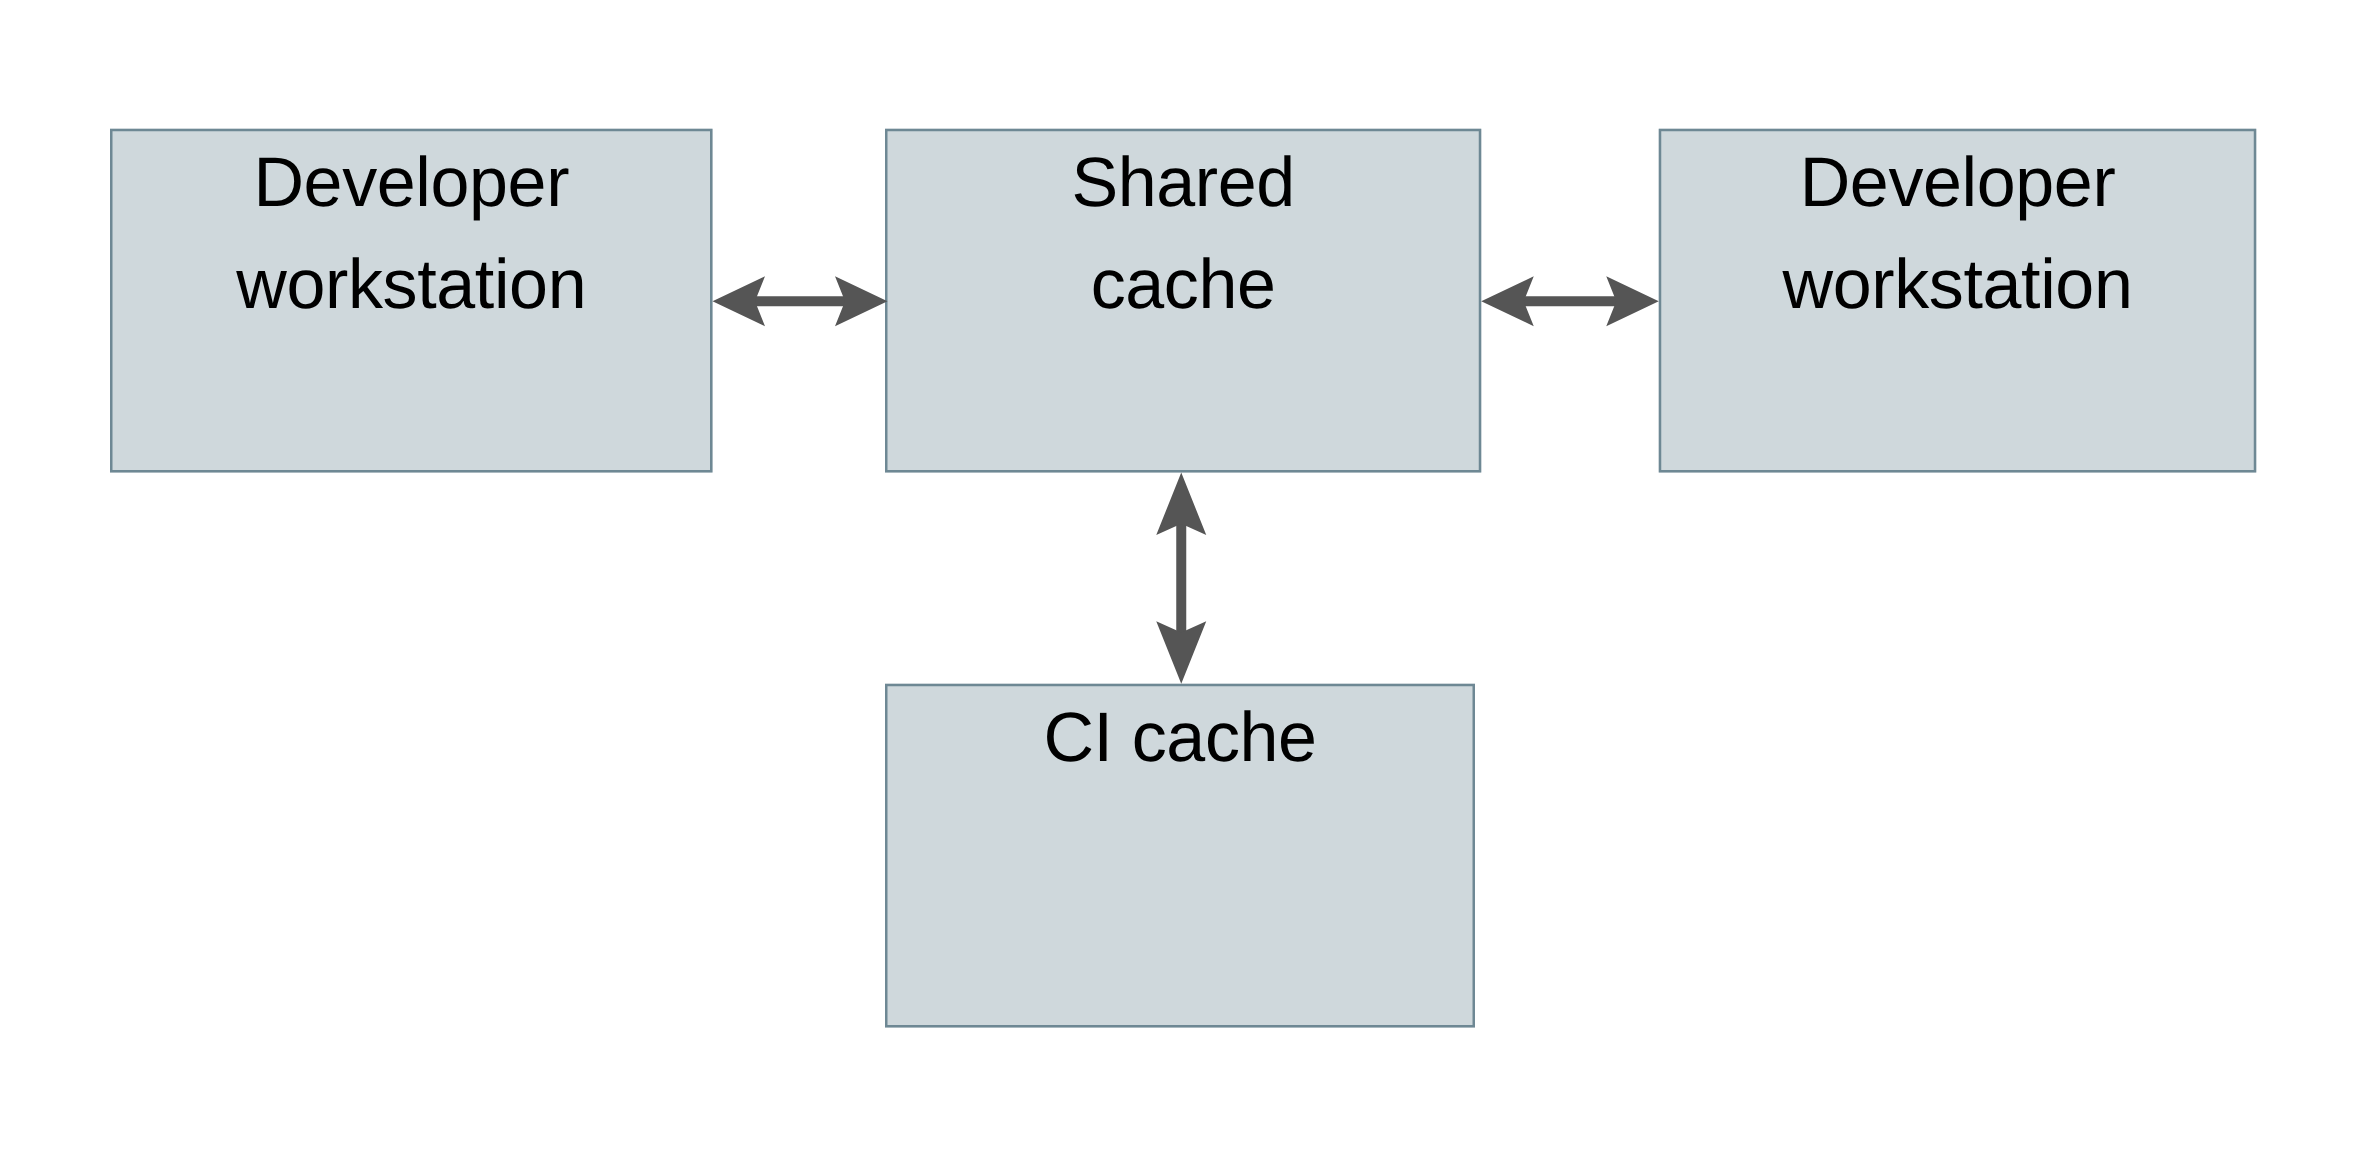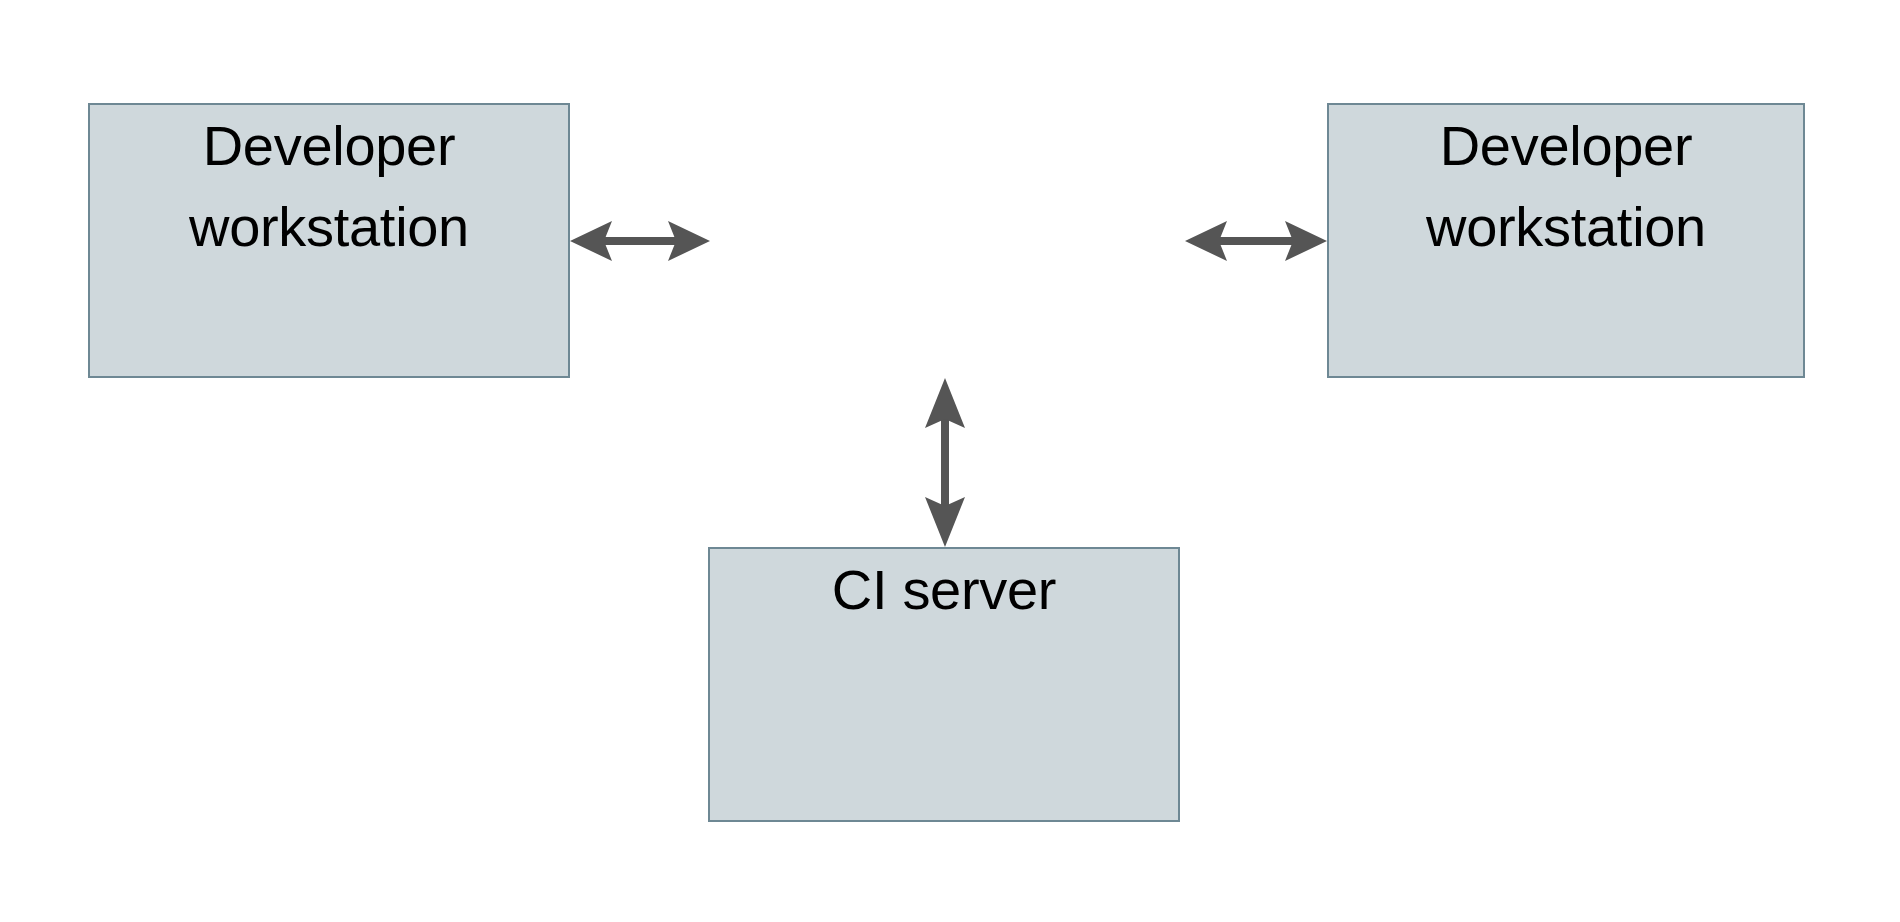--- a/index.html
+++ b/index.html
@@ -49,28 +49,32 @@
 </head>
 <body>
 
 <div id="canvas">
 
   <div class="node" style="left:88px; top:103px; width:482px; height:275px;">
     <span class="node-label">Developer
 workstation</span>
   </div>
 
+  <div class="node" style="left:708px; top:103px; width:477px; height:275px;">
+    <span class="node-label">Shared
+cache</span>
+  </div>
 
   <div class="node" style="left:1327px; top:103px; width:478px; height:275px;">
     <span class="node-label">Developer
 workstation</span>
   </div>
 
   <div class="node" style="left:708px; top:547px; width:472px; height:275px;">
-    <span class="node-label">CI server</span>
+    <span class="node-label">CI cache</span>
   </div>
 
   <div class="edge" style="left:570px; top:212px; width:140px; height:58px;">
     <svg width="140" height="58" viewBox="0 0 140 58">
       <g fill="#555555">
 
         <rect x="26" y="25" width="88" height="8"></rect>
 
         <path d="M 0 29 L 42 9 L 34 29 L 42 49 Z"></path>
 

